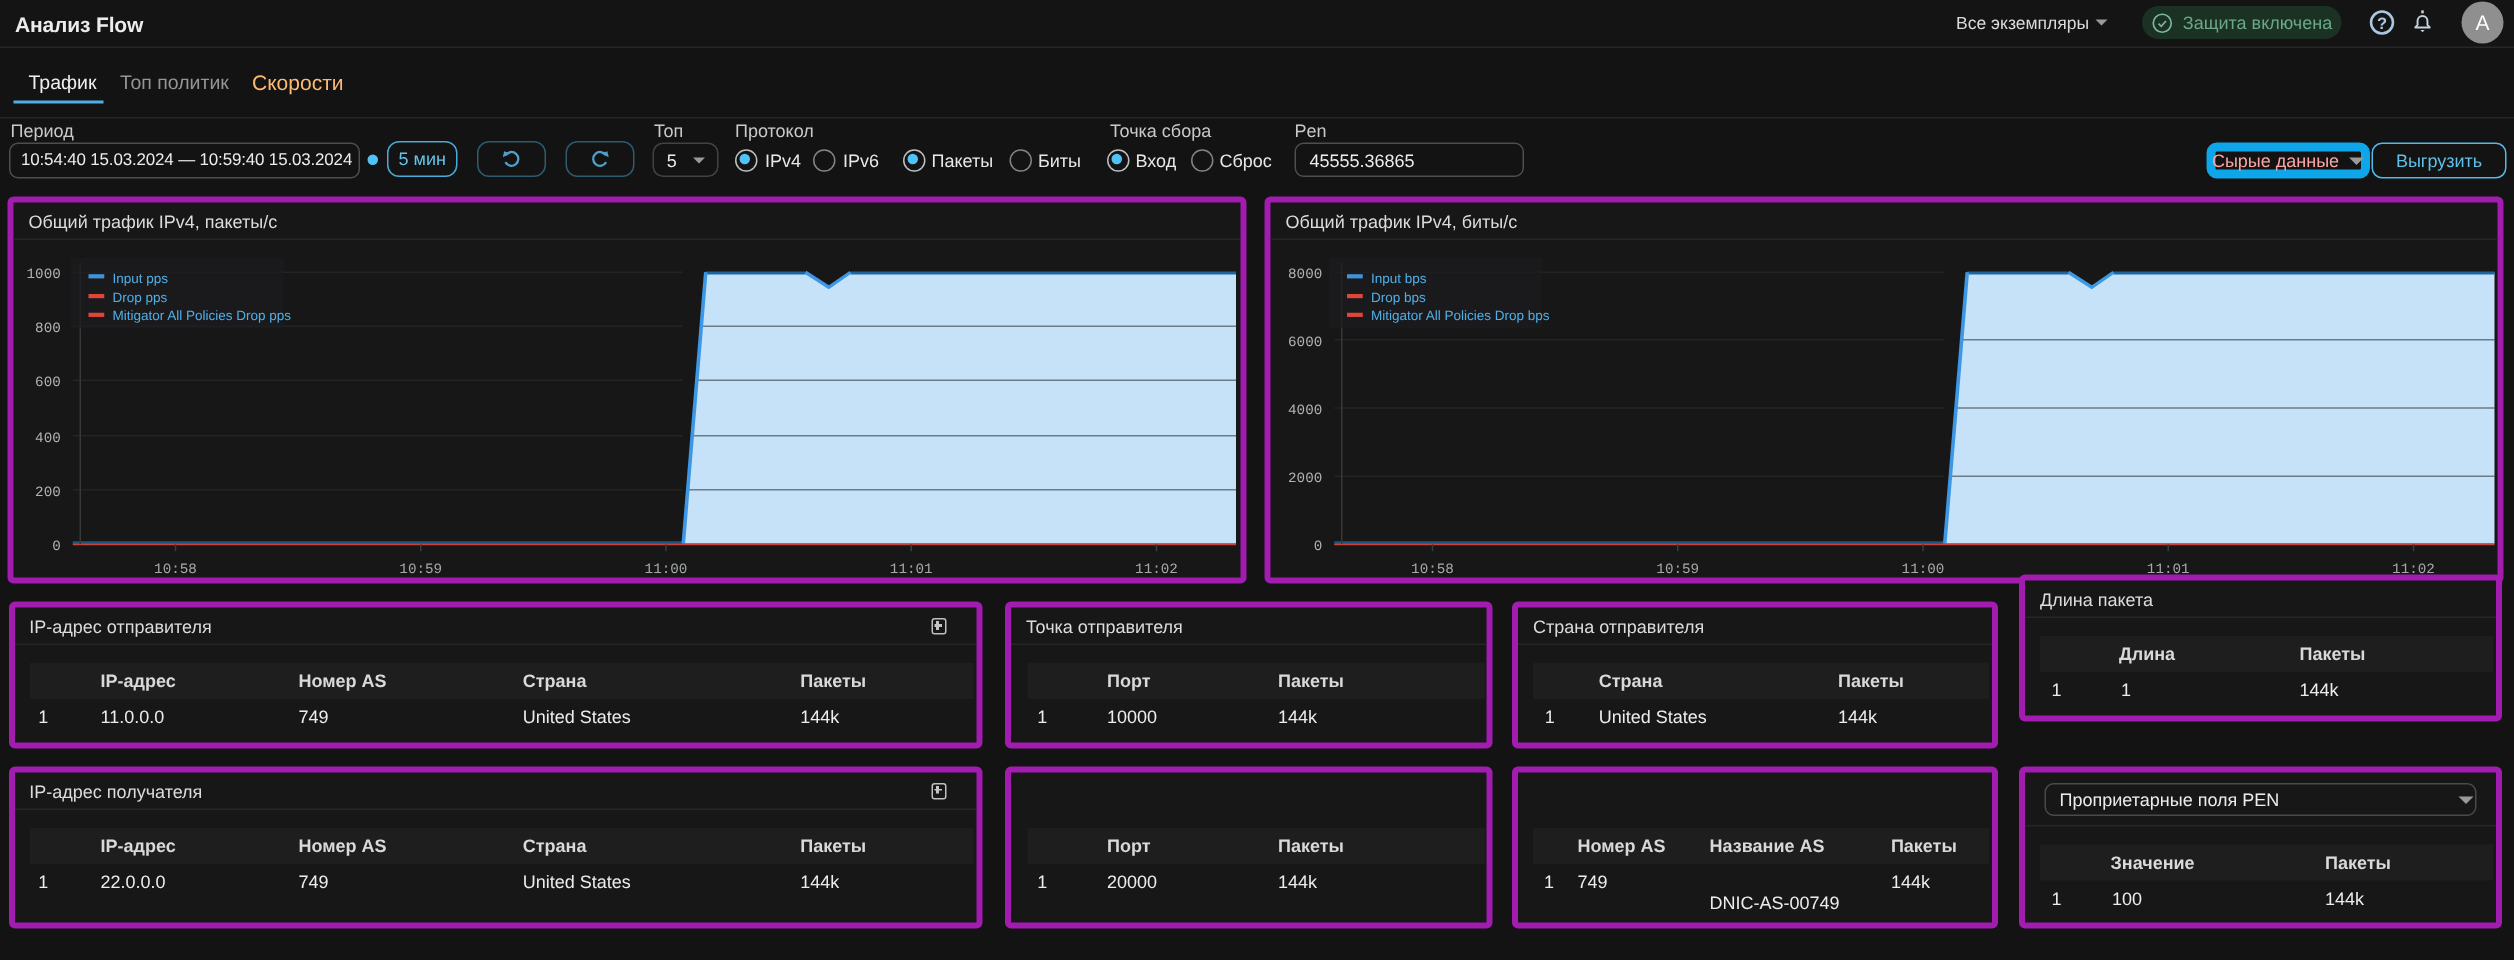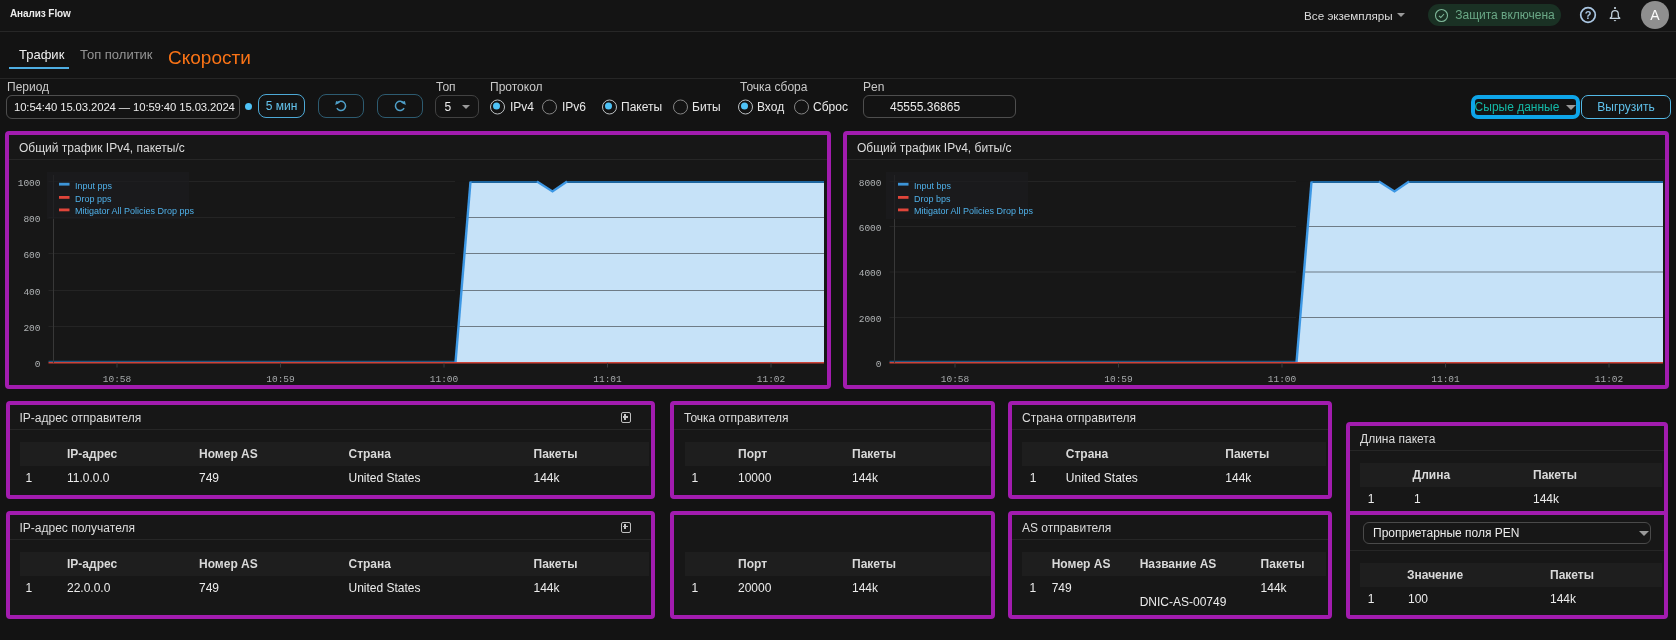--- a/index.html
+++ b/index.html
@@ -18,21 +18,21 @@
 .radio.off{border:1.5px solid #848484}
 .rlbl{position:absolute;font-size:12px;color:#e8e8e8;transform:translateY(-50%);white-space:nowrap}
 .caret{display:inline-block;width:0;height:0;border-left:5px solid transparent;border-right:5px solid transparent;border-top:5px solid #9a9a9a}
 .exp{position:absolute;width:10.5px;height:11px;border:1.6px solid #bfbfbf;border-radius:2px;color:#bfbfbf}
 .exp::before{content:"";position:absolute;left:1.1px;top:3.2px;width:5.2px;height:1.5px;background:#c4c4c4}
 .exp::after{content:"";position:absolute;left:2.95px;top:1.4px;width:1.5px;height:5.2px;background:#c4c4c4}
 </style></head>
 <body>
 
 <div class="abs" style="left:0;top:0;width:1676px;height:32px;border-bottom:1px solid #272727;background:#141414"></div>
-<div class="abs" style="left:10px;top:7.5px;font-size:10px;font-weight:bold;color:#ececec;letter-spacing:-0.1px">Анализ Flow</div>
+<div class="abs" style="left:10px;top:7.5px;font-size:14px;font-weight:bold;color:#ececec;letter-spacing:-0.1px">Анализ Flow</div>
 <div class="abs" style="left:1304px;top:8.5px;font-size:11.7px;color:#dcdcdc">Все экземпляры</div>
 <div class="abs caret" style="left:1396.5px;top:13px;border-left-width:4.5px;border-right-width:4.5px;border-top-width:4.5px"></div>
 <div class="abs" style="left:1428px;top:4px;width:133px;height:22px;border-radius:11px;background:#1a3124;color:#6aa886;font-size:12px;display:flex;align-items:center;justify-content:center;gap:6px">
   <svg width="15" height="15" viewBox="0 0 15 15" fill="none" stroke="#7fb89a" stroke-width="1.1">
       <circle cx="7.5" cy="7.5" r="6"></circle>
       <path d="M5 7.8 L6.8 9.5 L10 6"></path>
     </svg>
   <span>Защита включена</span>
 </div>
 <svg class="abs" style="left:1579px;top:6px" width="18" height="18" viewBox="0 0 18 18">
@@ -41,21 +41,21 @@
   </svg>
 <svg class="abs" style="left:1608px;top:6px" width="14" height="16" viewBox="0 0 14 16" fill="none" stroke="#c2d1db" stroke-width="1.3">
     <path d="M7 0.9 v2" stroke-width="1.7"></path>
     <path d="M3.7 10.6 V7.9 a3.3 3.3 0 0 1 6.6 0 v2.7 l1.5 1.7 H2.2 Z" stroke-linejoin="round"></path>
     <path d="M5.6 14 h2.8 l-1.4 1.5 Z" fill="#c2d1db" stroke="none"></path>
   </svg>
 <div class="abs" style="left:1641px;top:1px;width:28px;height:28px;border-radius:50%;background:#8f8f8f;color:#fcfcfc;font-size:14px;display:flex;align-items:center;justify-content:center">A</div>
 
 <div class="abs" style="left:19px;top:47px;font-size:13px;color:#f0f0f0">Трафик</div>
 <div class="abs" style="left:80px;top:47px;font-size:13px;color:#959595">Топ политик</div>
-<div class="abs" style="left:168px;top:47px;font-size:19px;color:#f97316">Скорости</div>
+<div class="abs" style="left:168px;top:47px;font-size:14px;color:#fdba74">Скорости</div>
 <div class="abs" style="left:9px;top:66.8px;width:60px;height:2px;background:#4faee3"></div>
 <div class="abs" style="left:0;top:77.5px;width:1676px;height:1px;background:#262626"></div>
 
 <div class="lbl" style="left:7px;top:80px">Период</div>
 <div class="inp" style="left:6px;top:95px;width:234px;height:23.5px;padding-left:7px;font-size:11.3px;letter-spacing:-0.1px">10:54:40 15.03.2024 — 10:59:40 15.03.2024</div>
 <div class="abs" style="left:245px;top:103px;width:7px;height:7px;border-radius:50%;background:#4fc3f7"></div>
 <div class="btn" style="left:258px;top:94px;width:47px;height:24px;border:1px solid #4da9d6;border-radius:8px;color:#64c3ec">5 мин</div>
 <div class="btn" style="left:318px;top:94px;width:46px;height:24px;border:1px solid #2d5b70;border-radius:8px">
   <svg width="14" height="14" viewBox="0 0 14 14" fill="none">
       <path d="M3.1,4.4 A4.6,4.6 0 1 1 2.9,9.1" stroke="#4f9fc8" stroke-width="1.5"></path>
@@ -78,22 +78,22 @@
 <div class="radio on" style="left:601.5px;top:106.5px"></div>
 <div class="rlbl" style="left:621px;top:107px">Пакеты</div>
 <div class="radio off" style="left:672.5px;top:106.5px"></div>
 <div class="rlbl" style="left:692px;top:107px">Биты</div>
 <div class="lbl" style="left:740px;top:80px">Точка сбора</div>
 <div class="radio on" style="left:737.5px;top:106.5px"></div>
 <div class="rlbl" style="left:757px;top:107px">Вход</div>
 <div class="radio off" style="left:793.5px;top:106.5px"></div>
 <div class="rlbl" style="left:813px;top:107px">Сброс</div>
 <div class="lbl" style="left:863px;top:80px">Pen</div>
-<div class="inp" style="left:863px;top:95px;width:153px;height:23px;padding-left:26px">45555.36865</div>
-<div class="btn" style="left:1471px;top:95px;width:109px;height:24px;border:4px solid #0ea5e9;color:#14b8a6;gap:7px">Сырые данные<span class="caret"></span></div>
+<div class="inp" style="left:863px;top:95px;width:153px;height:23px;padding-left:9px">45555.36865</div>
+<div class="btn" style="left:1471px;top:95px;width:109px;height:24px;border:6px solid #0ea5e9;color:#fca5a5;gap:7px">Сырые данные<span class="caret"></span></div>
 <div class="btn" style="left:1581px;top:95px;width:90px;height:24px;border:1px solid #53b9e6;color:#5fc0ea">Выгрузить</div>
 
 <div class="panel" style="left:5px;top:131px;width:826px;height:258px">
   <div class="ptitle">Общий трафик IPv4, пакеты/с</div>
   <svg class="abs" style="left:0;top:25px" width="824" height="231" viewBox="0 25 824 231" font-family="Liberation Mono">
     <g>
       <path d="M446.5,227.5 L461.5,46.5 L528,46.5 L543.5,56.5 L558,46.5 L815,46.5 L815,227.5 Z" fill="#c6e2f8"></path>
       <g stroke="#161616" stroke-opacity="0.5" stroke-width="1">
         <line x1="39.5" y1="46.5" x2="815" y2="46.5"></line>
           <line x1="39.5" y1="82.5" x2="815" y2="82.5"></line>
@@ -258,32 +258,31 @@
   <div class="ptitle">Страна отправителя</div>
   <div class="hdrbg" style="left:10px;top:37px;width:304px;height:24px"></div>
   <div class="ht" style="left:53.8px;top:49px">Страна</div>
   <div class="ht" style="left:213.3px;top:49px">Пакеты</div>
   <div class="dt" style="left:17.8px;top:73px">1</div>
   <div class="dt" style="left:53.8px;top:73px">United States</div>
   <div class="dt" style="left:213.3px;top:73px">144k</div>
 </div>
 
 <div class="panel" style="left:1008px;top:510.5px;width:324px;height:108px">
-  <div class="ptitle">AS отправителя</div>
   <div class="hdrbg" style="left:10px;top:37px;width:304px;height:24px"></div>
   <div class="ht" style="left:39.7px;top:49px">Номер AS</div>
   <div class="ht" style="left:127.7px;top:49px">Название AS</div>
   <div class="ht" style="left:248.6px;top:49px">Пакеты</div>
   <div class="dt" style="left:17.4px;top:73px">1</div>
   <div class="dt" style="left:39.7px;top:73px">749</div>
   <div class="dt" style="left:127.7px;top:87px">DNIC-AS-00749</div>
   <div class="dt" style="left:248.6px;top:73px">144k</div>
 </div>
 
-<div class="panel" style="left:1346px;top:422px;width:322px;height:97.5px">
+<div class="panel" style="left:1346px;top:383px;width:322px;height:97.5px">
   <div class="ptitle">Длина пакета</div>
   <div class="hdrbg" style="left:10px;top:37px;width:302px;height:24px"></div>
   <div class="ht" style="left:62.6px;top:49px">Длина</div>
   <div class="ht" style="left:183px;top:49px">Пакеты</div>
   <div class="dt" style="left:17.7px;top:73px">1</div>
   <div class="dt" style="left:64px;top:73px">1</div>
   <div class="dt" style="left:183px;top:73px">144k</div>
 </div>
 
 <div class="panel" style="left:1346px;top:510.5px;width:322px;height:108px">

